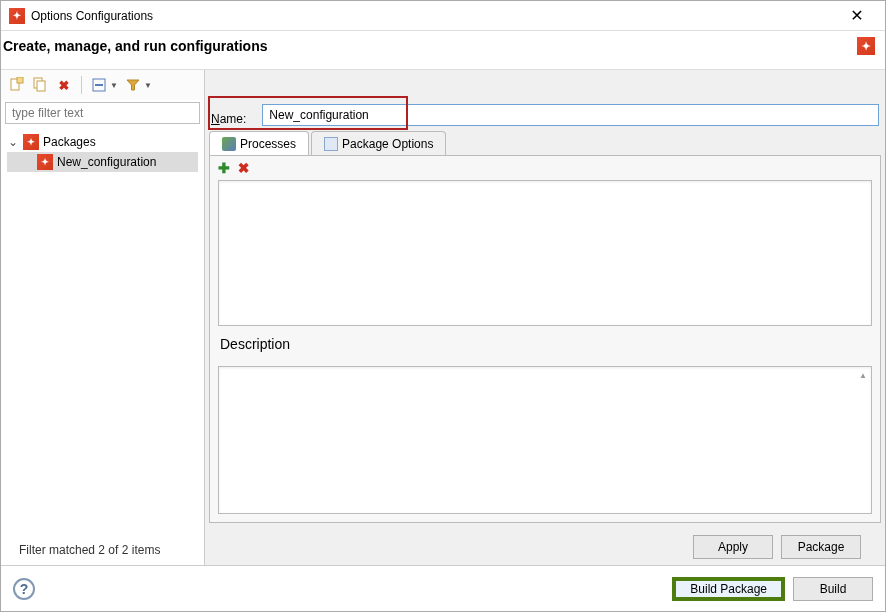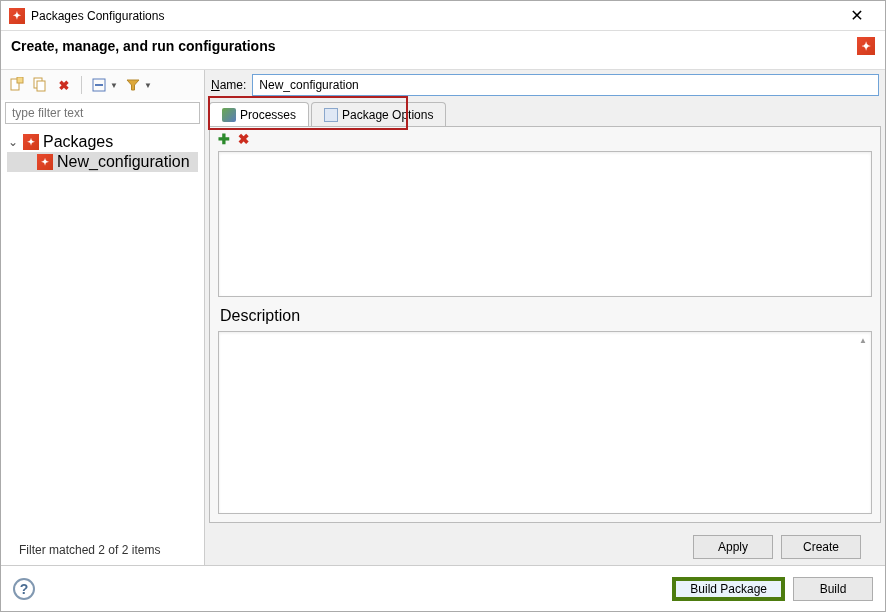--- a/index.html
+++ b/index.html
@@ -35,21 +35,21 @@
   .titlebar .title { flex: 1; font-size:12px; }
   .titlebar .close-btn {
     width: 40px; height: 30px;
     display:flex; align-items:center; justify-content:center;
     font-size:16px;
     cursor:pointer;
   }
   
   .header-area {
     display:flex; align-items:center;
-    padding: 6px 10px 14px 10px;
+    padding: 6px 10px 14px 2px;
   }
   .header-area .heading {
     font-weight:bold; font-size:14px;
     flex:1;
   }
   .header-area .header-icon {
     width:18px; height:18px;
     background: linear-gradient(135deg,#e84a2e,#d23a1a);
     display:flex;align-items:center;justify-content:center;
     color:#fff; font-size:11px; font-weight:bold;
@@ -115,42 +115,43 @@
     padding-left:4px;
     cursor:pointer;
   }
   .tree-arrow { width:12px; text-align:center; color:#555; font-size:12px; }
   .tree-icon {
     width:16px; height:16px;
     background: linear-gradient(135deg,#e84a2e,#d23a1a);
     display:flex;align-items:center;justify-content:center;
     color:#fff; font-size:9px; font-weight:bold;
   }
-  .tree-label { font-size:16px; }
+  .tree-label { font-size:12px; }
   .tree-child {
     padding-left: 34px;
   }
   .tree-child.selected {
     background:#dcdcdc;
     margin: 0 4px;
     padding-left: 30px;
   }
   .tree-child.selected .tree-label { }
   
   .left-footer {
     padding: 4px 6px 8px 18px;
     font-size:12px;
     color:#333;
   }
   
   .name-row {
-    display:flex; align-items:center;
+    display:flex; align-items:flex-end;
     height: 30px;
     padding: 3px 6px 3px 6px;
-    gap:6px;
+    gap:16px;
+    margin-top:29px;
   }
   .name-row label { font-size:12px; text-decoration: underline; text-decoration-color: transparent; }
   .name-row label .ul { text-decoration: underline; }
   .name-input {
     flex:1;
     height: 22px;
     border:1px solid #6fa3d8;
     padding: 2px 6px;
     font-size:12px;
     outline:none;
@@ -221,22 +222,22 @@
   .proc-add { color: #2c8a2c; font-weight:bold; font-size:14px; cursor:pointer; }
   .proc-del { color: #cc2d1f; font-weight:bold; font-size:14px; cursor:pointer; }
   .proc-list {
     height: 146px;
     margin: 0 8px 8px 8px;
     background:#fff;
     border:1px solid #bbb;
     box-shadow: inset 0 1px 3px rgba(0,0,0,.08);
   }
   .desc-label {
-    margin: 2px 10px 6px 10px;
-    font-size:16px;
+    margin: 2px 10px 14px 10px;
+    font-size:14px;
   }
   .desc-box {
     flex:1;
     min-height: 120px;
     margin: 0 8px 8px 8px;
     background:#fff;
     border:1px solid #bbb;
     box-shadow: inset 0 1px 3px rgba(0,0,0,.08);
     position:relative;
   }
@@ -285,21 +286,21 @@
   }
   .bottom-bar .spacer { flex:1; }
 </style>
 </head>
 <body>
 
 <div class="window">
 
   <div class="titlebar">
     <div class="app-icon">✦</div>
-    <div class="title">Packages Configurations</div>
+    <div class="title">Options Configurations</div>
     <div class="close-btn">✕</div>
   </div>
 
   <div class="header-area">
     <div class="heading">Create, manage, and run configurations</div>
     <div class="header-icon">✦</div>
   </div>
 
   <div class="body-split">
 
@@ -376,21 +377,21 @@
         </div>
         <div class="proc-list"></div>
         <div class="desc-label">Description</div>
         <div class="desc-box">
           <div class="mini-scroll">▲</div>
         </div>
       </div>
 
       <div class="btn-row">
         <button class="btn">Apply</button>
-        <button class="btn">Create</button>
+        <button class="btn">Package</button>
       </div>
 
     </div>
   </div>
 
   <div class="bottom-bar">
     <div class="help-icon">?</div>
     <div class="spacer"></div>
     <button class="btn primary">Build Package</button>
     <div style="width:8px"></div>

